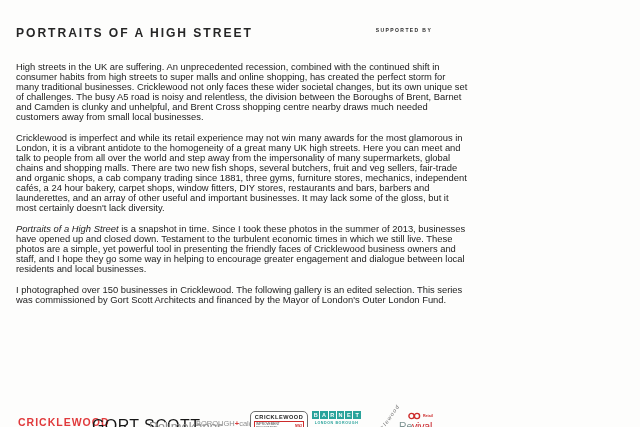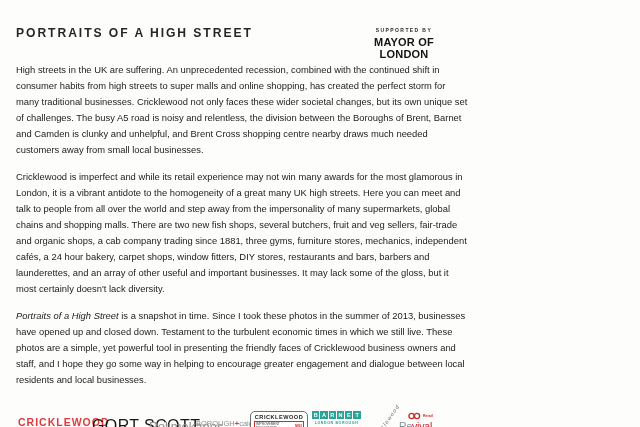--- a/index.html
+++ b/index.html
@@ -8,21 +8,21 @@
         box-shadow:0 0 4px rgba(0,0,0,.25);color:#1e1e1e;}
 
   
   .title{position:absolute;left:16px;top:26px;margin:0;font-size:12.5px;font-weight:bold;
          letter-spacing:2px;color:#262626;transform:scaleX(.97);transform-origin:left;}
   .supported{position:absolute;left:352px;top:27px;width:104px;text-align:center;}
   .supported-label{font-size:5px;font-weight:bold;letter-spacing:1.4px;color:#2b2b2b;}
   .mayor{font-size:11px;font-weight:bold;letter-spacing:.2px;color:#121212;margin-top:3px;}
 
   
-  .copy{position:absolute;left:16px;top:62px;width:452px;font-size:9.4px;line-height:16px;color:#222;}
+  .copy{position:absolute;left:16px;top:62px;width:452px;font-size:9.4px;line-height:10px;color:#222;}
   .copy p{margin:0 0 11px 0;}
   .italic{font-style:italic;}
 
   
   .footer{position:absolute;left:0;top:383px;width:576px;height:40px;margin-top:27px;}
   .footer *{box-sizing:border-box;}
 
   .lg-cricklewood{position:absolute;left:18px;top:6px;color:#e03a3c;font-weight:bold;
                   font-size:10.5px;letter-spacing:1px;}
   .cw-underline{margin:3px 0 0 16px;width:40px;height:2px;background:#e03a3c;}
@@ -61,27 +61,27 @@
 </style>
 </head>
 <body>
 
 <div class="page">
 
   <h1 class="title">PORTRAITS OF A HIGH STREET</h1>
 
   <div class="supported">
     <div class="supported-label">SUPPORTED BY</div>
-    <div class="mayor">MAYOR OF LONDON</div>
   </div>
 
   <div class="copy">
     <p><span>High streets in the UK are suffering.  An unprecedented recession, combined with the continued shift in consumer habits from high streets to super malls and online shopping, has created the perfect storm for many traditional businesses.  Cricklewood not only faces these wider societal changes, but its own unique set of challenges.  The busy A5 road is noisy and relentless, the division between the Boroughs of Brent, Barnet and Camden is clunky and unhelpful, and Brent Cross shopping centre nearby draws much needed customers away from small local businesses.</span></p>
     <p><span>Cricklewood is imperfect and while its retail experience may not win many awards for the most glamorous in London, it is a vibrant antidote to the homogeneity of a great many UK high streets. Here you can meet and talk to people from all over the world and step away from the impersonality of many supermarkets, global chains and shopping malls. There are two new fish shops, several butchers, fruit and veg sellers, fair-trade and organic shops, a cab company trading since 1881, three gyms, furniture stores, mechanics, independent cafés, a 24 hour bakery, carpet shops, window fitters, DIY stores, restaurants and bars, barbers and launderettes, and an array of other useful and important businesses.  It may lack some of the gloss, but it most certainly doesn't lack diversity.</span></p>
     <p><span class="italic">Portraits of a High Street</span><span> is a snapshot in time.  Since I took these photos in the summer of 2013, businesses have opened up and closed down.  Testament to the turbulent economic times in which we still live.  These photos are a simple, yet powerful tool in presenting the friendly faces of Cricklewood business owners and staff, and I hope they go some way in helping to encourage greater engagement and dialogue between local residents and local businesses.</span></p>
+    <p><span>I photographed over 150 businesses in Cricklewood. The following gallery is an edited selection. This series was commissioned by Gort Scott Architects and financed by the Mayor of London's Outer London Fund.</span></p>
   </div>
 
   <div class="footer">
 
     <div class="lg-cricklewood">
       <span>CRICKLEWOOD</span>
       <div class="cw-underline"></div>
     </div>
 
     <div class="lg-gortscott">GORT SCOTT</div>

